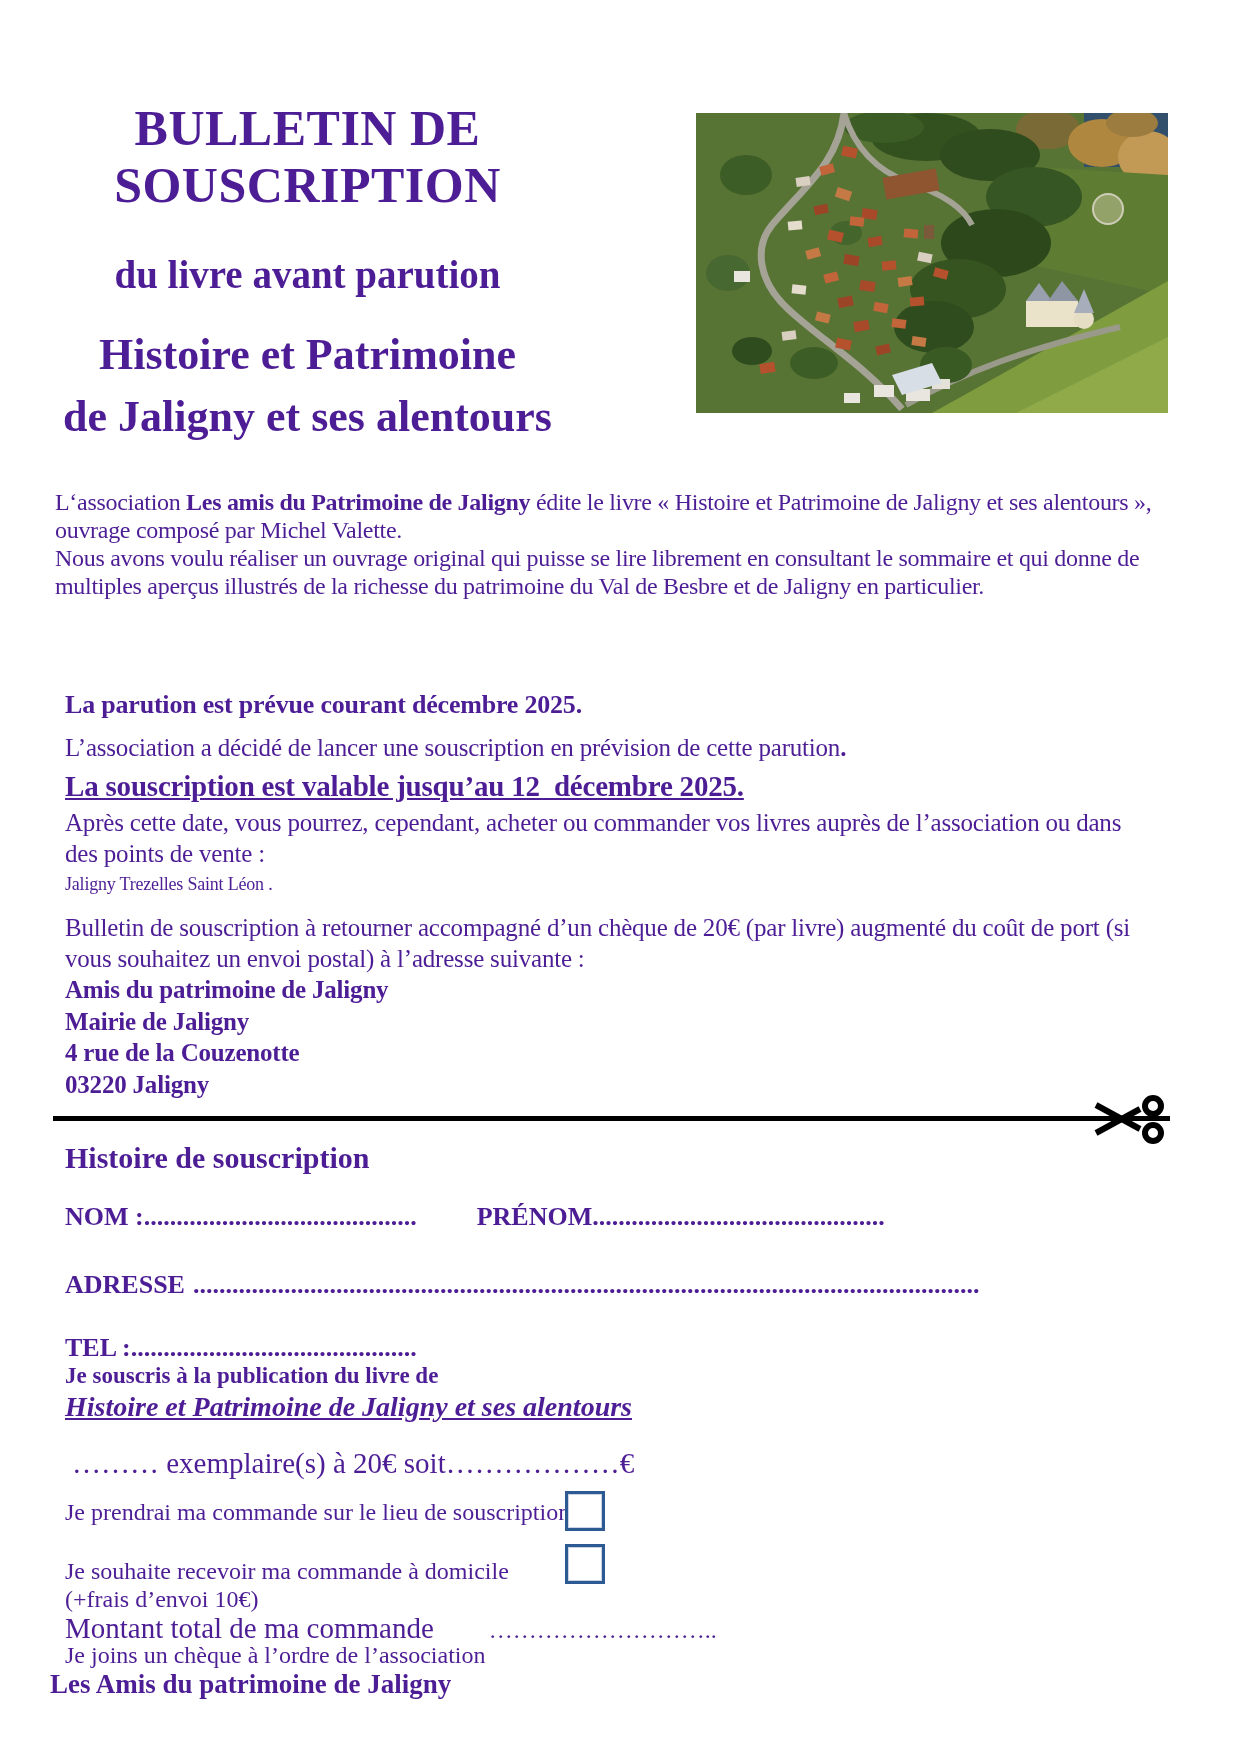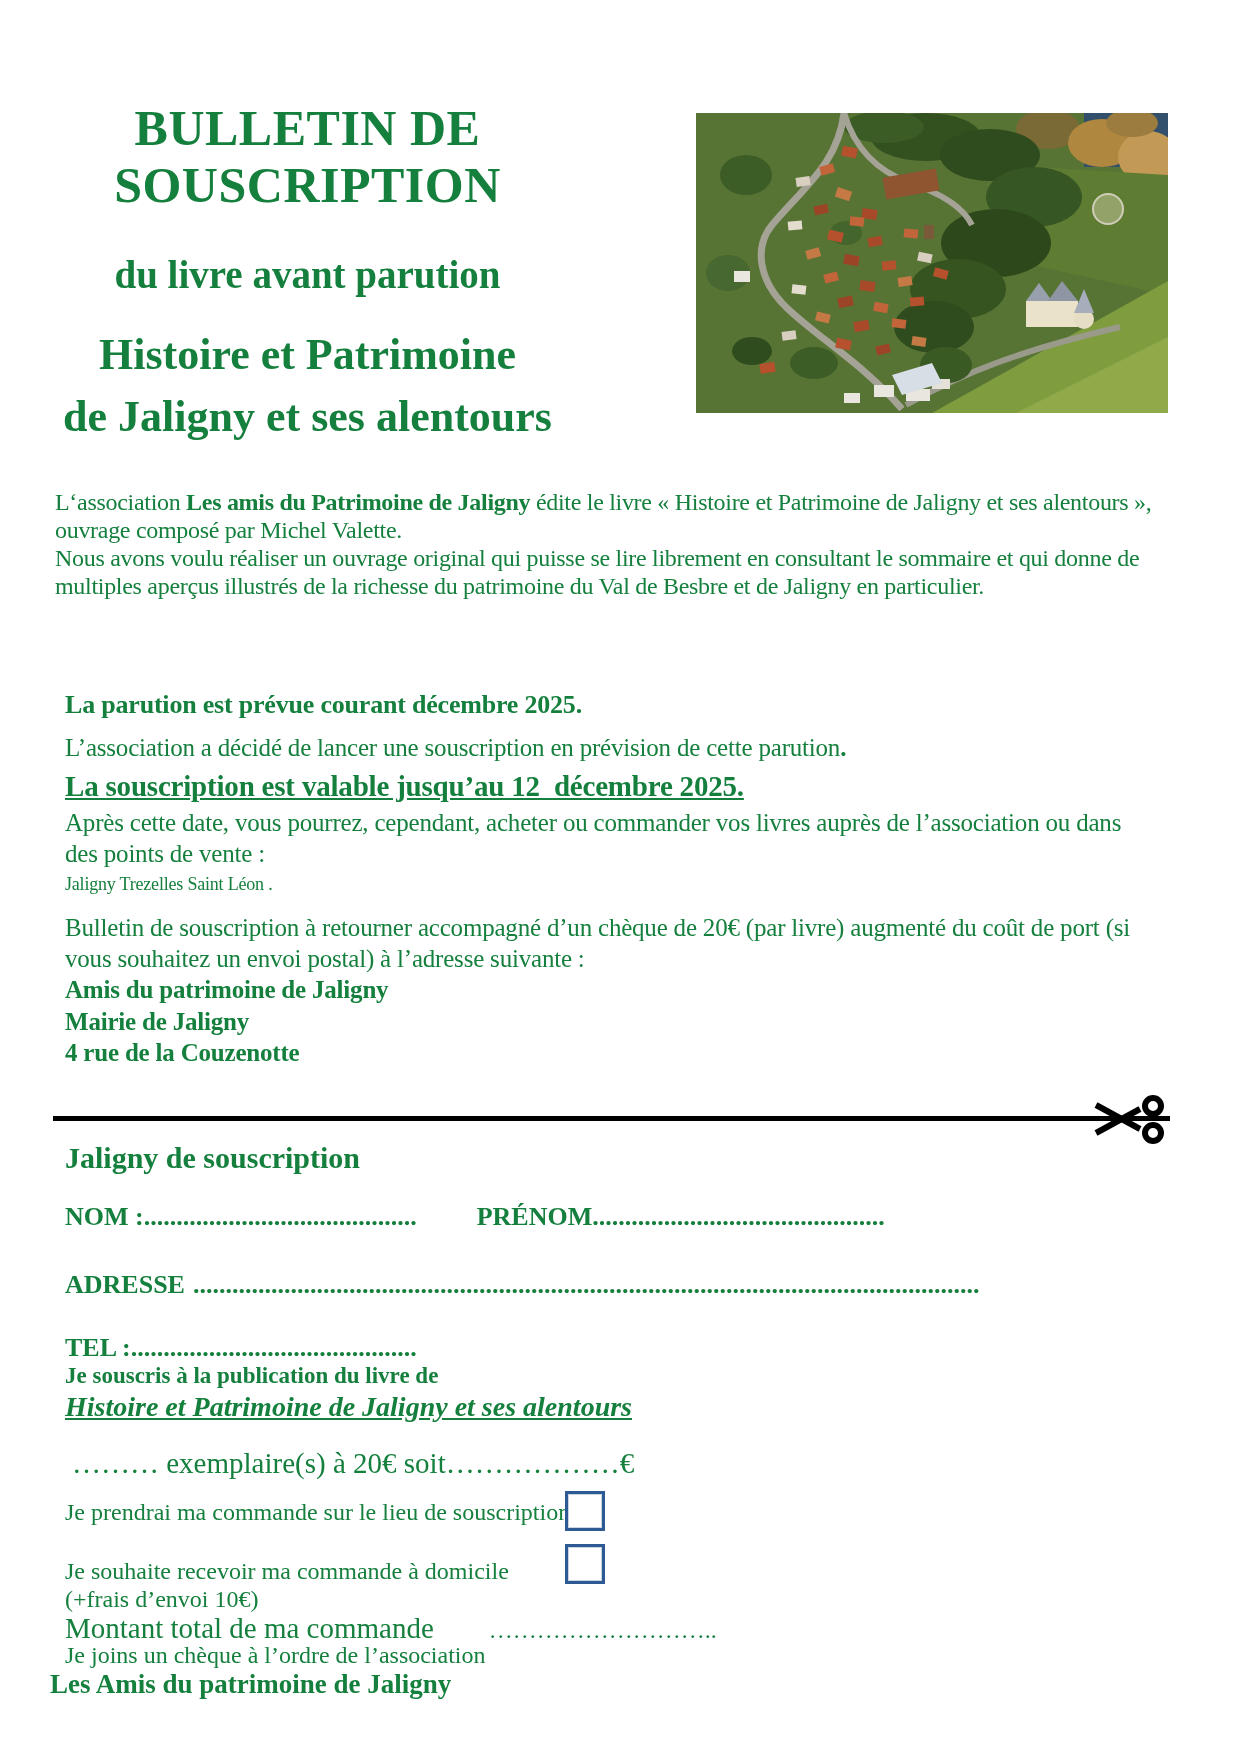--- a/index.html
+++ b/index.html
@@ -1,17 +1,17 @@
 <!DOCTYPE html>
 <html><head>
 <meta charset="utf-8">
 <style>
   html,body{margin:0;padding:0;background:#888;}
   .page{position:relative;width:1241px;height:1755px;margin:0 auto;background:#ffffff;
-        font-family:"Liberation Serif","DejaVu Serif",serif;color:#15803d;overflow:hidden;}
+        font-family:"Liberation Serif","DejaVu Serif",serif;color:#4c1d95;overflow:hidden;}
   .abs{position:absolute;}
 
   
   .title-block{left:35px;top:100px;width:545px;text-align:center;font-weight:bold;}
   .t-main{font-size:50px;line-height:57px;letter-spacing:.5px;}
   .t-sub{font-size:39px;line-height:50px;margin-top:36px;}
   .t-book{font-size:44px;line-height:62px;margin-top:24px;}
 
   .photo{left:696px;top:113px;width:472px;height:300px;}
   .photo svg{display:block;width:100%;height:100%;}
@@ -171,34 +171,35 @@
     <div class="ann-3">La souscription est valable jusqu’au 12&nbsp; décembre 2025.</div>
     <div class="ann-4">Après cette date, vous pourrez, cependant, acheter ou commander vos livres auprès de l’association ou dans des points de vente :</div>
     <div class="ann-5">Jaligny Trezelles Saint Léon .</div>
   </div>
 
   <div class="abs returns">
     <div class="ret-p">Bulletin de souscription à retourner accompagné d’un chèque de 20€ (par livre) augmenté du coût de port (si vous souhaitez un envoi postal) à l’adresse suivante :</div>
     <div class="ret-addr">Amis du patrimoine de Jaligny</div>
     <div class="ret-addr">Mairie de Jaligny</div>
     <div class="ret-addr">4 rue de la Couzenotte</div>
+    <div class="ret-addr">03220 Jaligny</div>
   </div>
 
   <div class="abs cutline"></div>
   <svg class="abs scissors" viewBox="0 0 118 50">
     <rect x="2" y="21" width="7" height="5" fill="#000"></rect>
     <rect x="13" y="21" width="7" height="5" fill="#000"></rect>
     <rect x="24" y="21" width="7" height="5" fill="#000"></rect>
     <line x1="38" y1="10" x2="82" y2="34" stroke="#000" stroke-width="6"></line>
     <line x1="38" y1="38" x2="82" y2="14" stroke="#000" stroke-width="6"></line>
     <circle cx="95" cy="11" r="8" fill="none" stroke="#000" stroke-width="6"></circle>
     <circle cx="95" cy="38" r="8" fill="none" stroke="#000" stroke-width="6"></circle>
   </svg>
 
-  <div class="abs form-h">Jaligny de souscription</div>
+  <div class="abs form-h">Histoire de souscription</div>
 
   <div class="abs f-row row-nom">
     <span>NOM :</span><span class="dots">..........................................</span><span class="prenom-gap">PRÉNOM</span><span class="dots">.............................................</span>
   </div>
 
   <div class="abs f-row row-adresse">
     <span style="margin-right:8px;">ADRESSE</span><span class="dots">.........................................................................................................................</span>
   </div>
 
   <div class="abs f-row row-tel">

